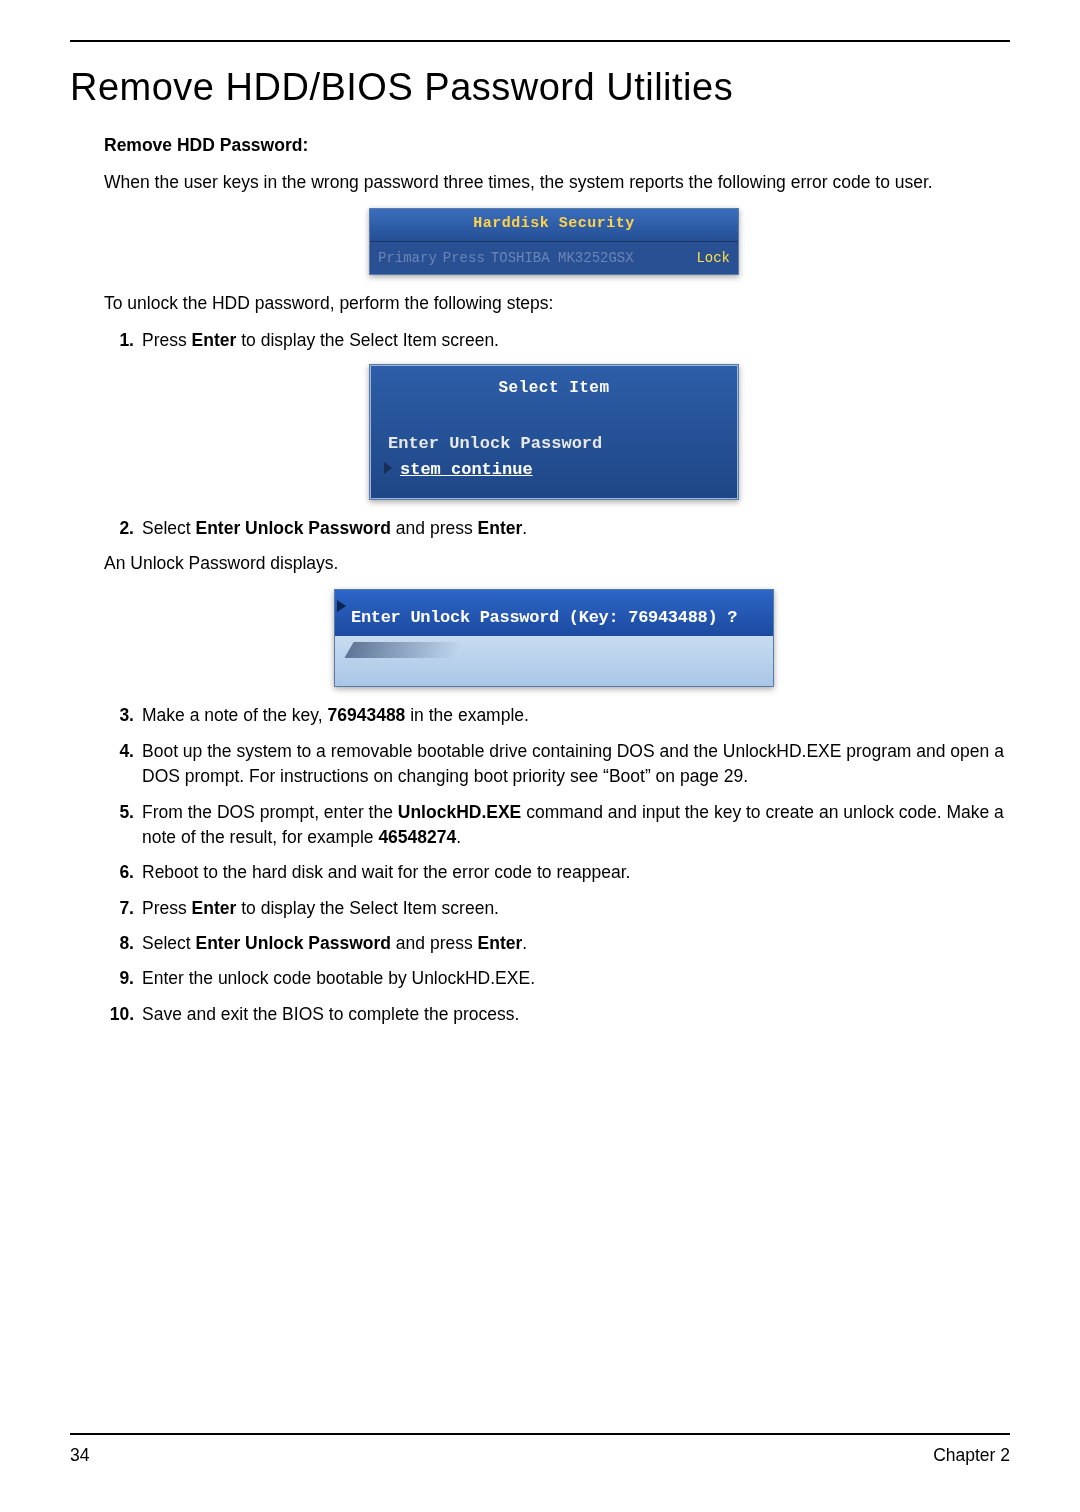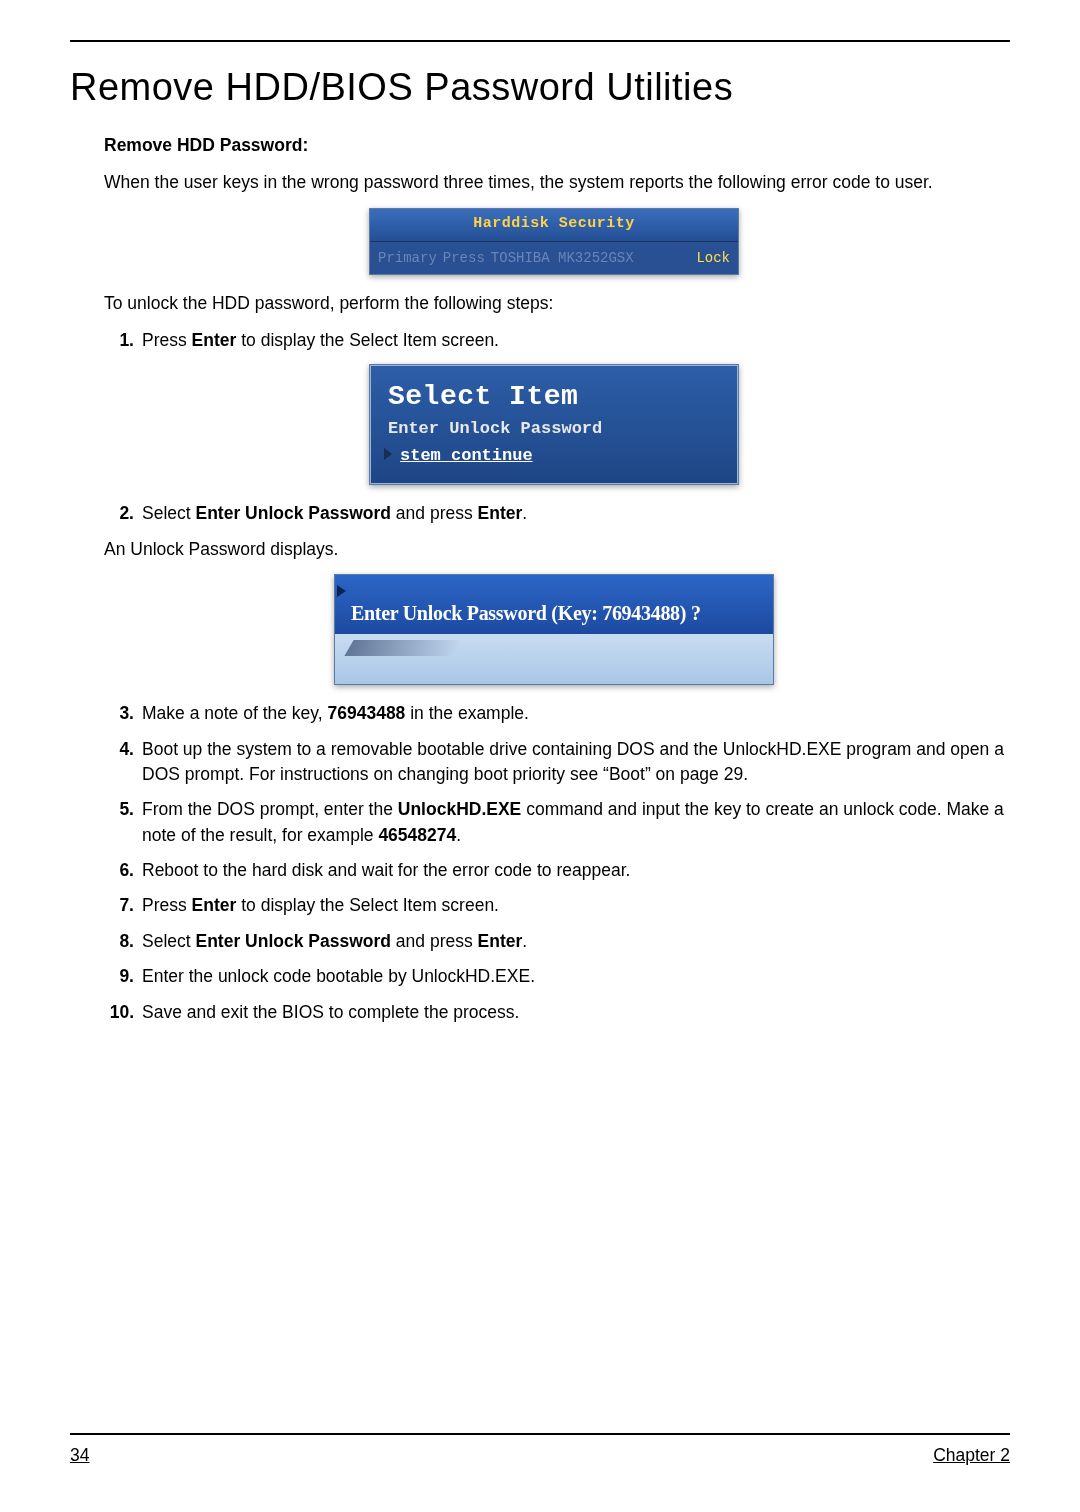--- a/index.html
+++ b/index.html
@@ -71,46 +71,46 @@
     color: #6a85b6;
     background: #2a5094;
     padding: 6px 8px;
     gap: 6px;
     white-space: nowrap;
   }
   .fig1 .row .lock { margin-left: auto; color: #fde047; }
   
   .fig2 { width: 370px; padding: 12px 18px 14px 18px; }
   .fig2 .title2 {
-    color: #fff; font-weight: 700; 
-    font-size: 28px; margin-bottom: 0; letter-spacing: 0.5px;
+    color: #fff; font-weight: 700; text-align: center;
+    font-size: 16px; margin-bottom: 32px; letter-spacing: 0.5px;
     font-family: 'Courier New', monospace;
   }
   .fig2 .opt {
     font-size: 17px; font-weight: 700;
     color: #fff; margin-bottom: 2px;
     font-family: 'Courier New', monospace;
   }
   .fig2 .opt1 { color: #e8e8e8; }
   .fig2 .opt2 { color: #fff; padding-left: 12px; position: relative; text-decoration: underline; }
   .cursor-tri {
     display: inline-block;
     width: 0; height: 0;
     border-top: 6px solid transparent;
     border-bottom: 6px solid transparent;
     border-left: 8px solid #1a2e55;
     position: absolute; left: -4px; top: 4px;
   }
   
   .fig3 { width: 440px; padding: 0; }
   .fig3 .line3 {
-    color: #fff; font-weight: 700; font-size: 20px;
-    padding: 24px 10px 6px 16px;
+    color: #fff; font-weight: 700; font-size: 17px;
+    padding: 16px 10px 6px 16px;
     background: linear-gradient(#2c66c7, #1d4aa0);
-    font-family: Liberation Serif, serif;
+    font-family: Liberation Mono, monospace;
     letter-spacing: -0.3px;
     position: relative;
     white-space: nowrap;
   }
   .fig3 .line3 .tri2 {
     display:inline-block; width:0;height:0;
     border-top:6px solid transparent; border-bottom:6px solid transparent;
     border-left:9px solid #0b2450; position:absolute; left:2px; top:10px;
   }
   .fig3 .below {
@@ -119,21 +119,21 @@
     position: relative;
   }
   .fig3 .below .shadow {
     position:absolute; left:14px; top:6px; width:110px; height:16px;
     background: linear-gradient(90deg, rgba(20,40,80,.55), rgba(20,40,80,0));
     transform: skewX(-30deg);
     border-radius: 2px 80px 80px 2px;
   }
   .footer {
     position: absolute;
-    left: 70px; right: 70px; bottom: 46px; text-decoration: underline;
+    left: 70px; right: 70px; bottom: 46px;
   }
   .bottom-rule { border-top: 2px solid #000; margin-bottom: 10px; }
   .foot-row {
     display: flex; justify-content: space-between;
     font-size: 17.5px;
   }
 </style>
 </head>
 <body>
 

